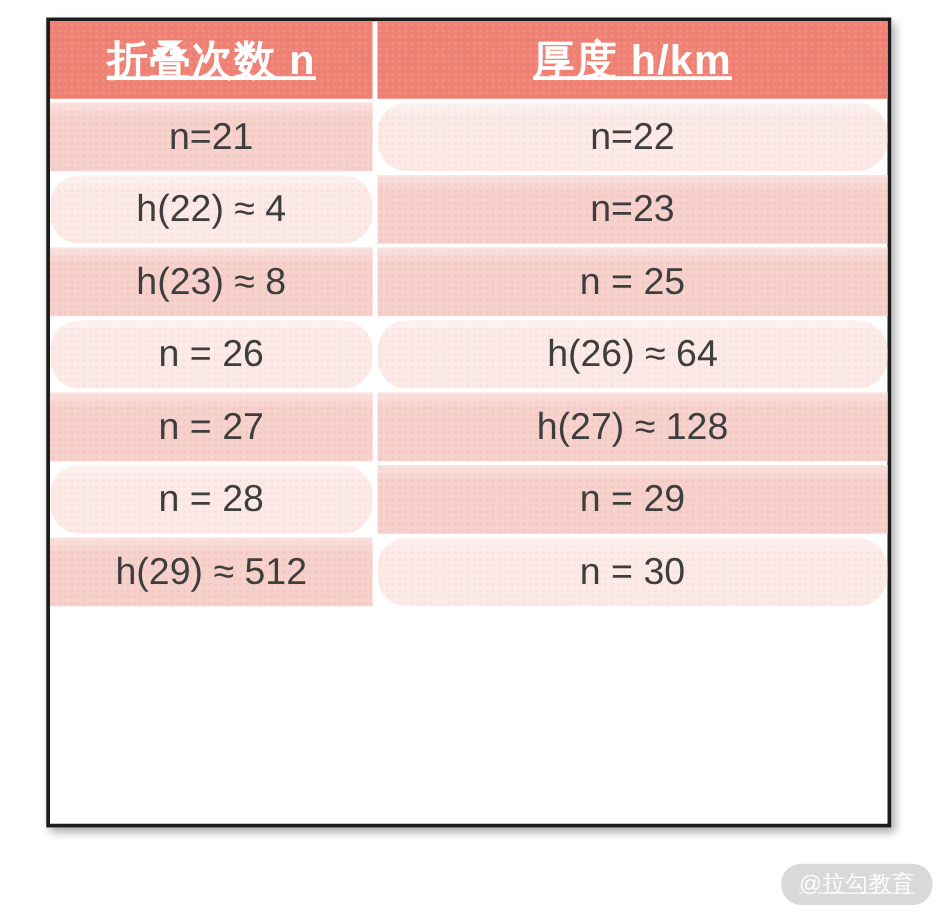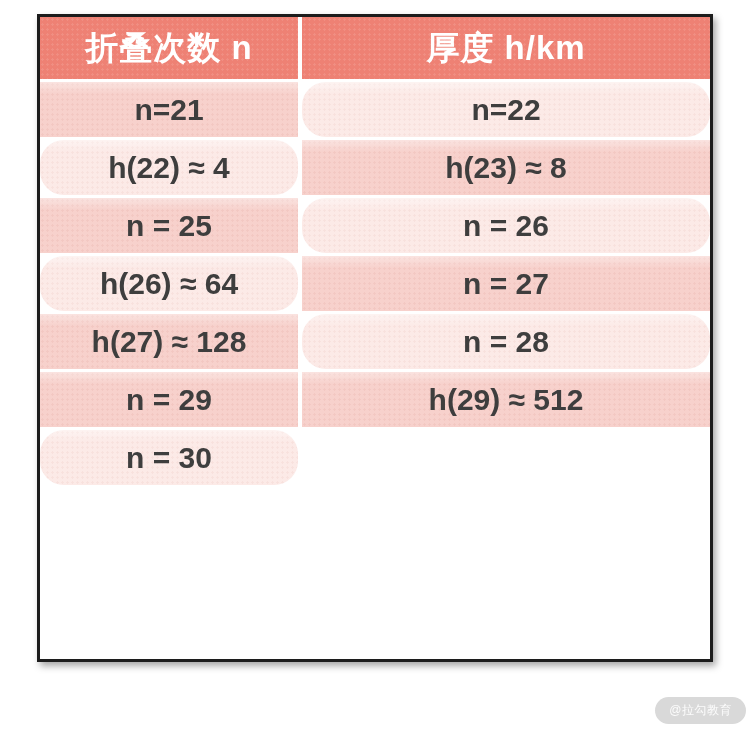--- a/index.html
+++ b/index.html
@@ -38,28 +38,29 @@
     background-color: var(--header-bg);
     background-image: radial-gradient(rgba(255,255,255,0.10) 1px, transparent 1.3px);
     background-size: 5px 5px;
     color: var(--header-text);
     font-size: 33px;
     font-weight: bold;
     display: flex;
     align-items: center;
     justify-content: center;
     letter-spacing: 1px;
+    text-decoration: underline;
   }
   .td {
     display: flex;
     align-items: center;
     justify-content: center;
     color: var(--cell-text);
     font-size: 30px;
-    font-weight: 700;
+    font-weight: 400;
     background-size: 100% 100%, 5px 5px;
     white-space: pre;
     text-align: center;
   }
   .td.dark {
     background-color: var(--row-dark);
     background-image:
       linear-gradient(to bottom, rgba(255,255,255,0.40), rgba(255,255,255,0) 22%),
       radial-gradient(rgba(190,90,80,0.08) 1px, transparent 1.3px);
   }
@@ -74,39 +75,41 @@
     font-size: 19px;
     position: relative;
     top: -14px;
     margin-left: 2px;
   }
   .watermark {
     position: absolute;
     right: 4px; bottom: 13px;
     background: var(--watermark-bg);
     color: var(--watermark-text);
-    font-size: 12px;
+    font-size: 18px;
     line-height: 1;
     padding: 7px 14px 8px 14px;
     border-radius: 16px;
     letter-spacing: 0.5px;
+    text-decoration: underline;
   }
 </style>
 </head>
 <body>
 
 <div class="fold-table">
   <div class="th">折叠次数 n</div>
   <div class="th">厚度 h/km</div>
 
   <div class="td dark">n=21</div>
 
   <div class="td light">n=22</div>
   <div class="td light">h(22) ≈ 4</div>
 
+  <div class="td dark">n=23</div>
   <div class="td dark">h(23) ≈ 8</div>
 
 
   <div class="td dark">n = 25</div>
 
   <div class="td light">n = 26</div>
   <div class="td light">h(26) ≈ 64</div>
 
   <div class="td dark">n = 27</div>
   <div class="td dark">h(27) ≈ 128</div>

